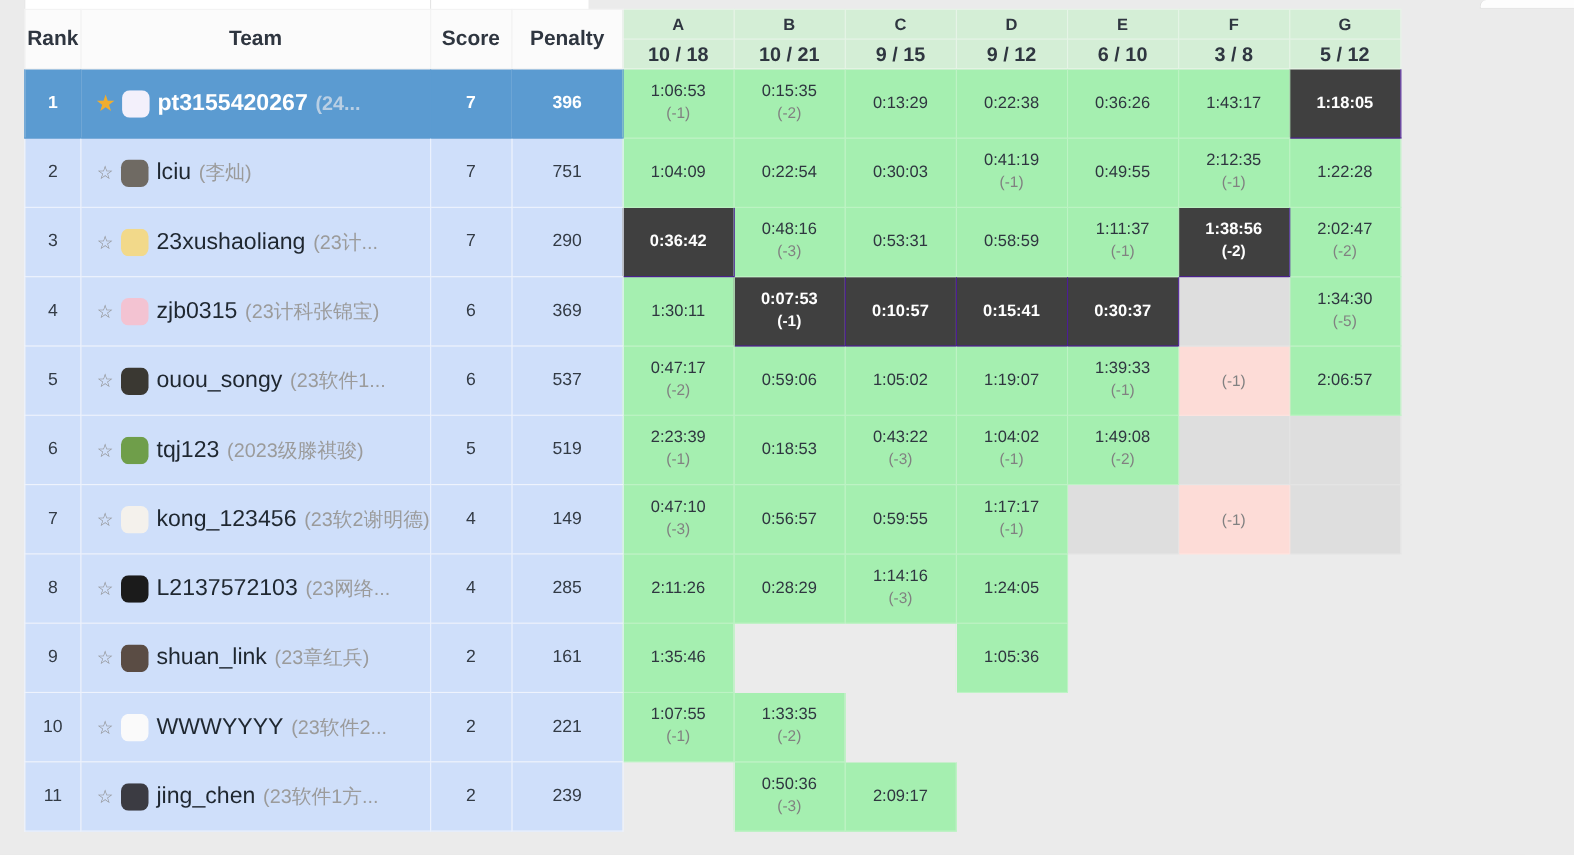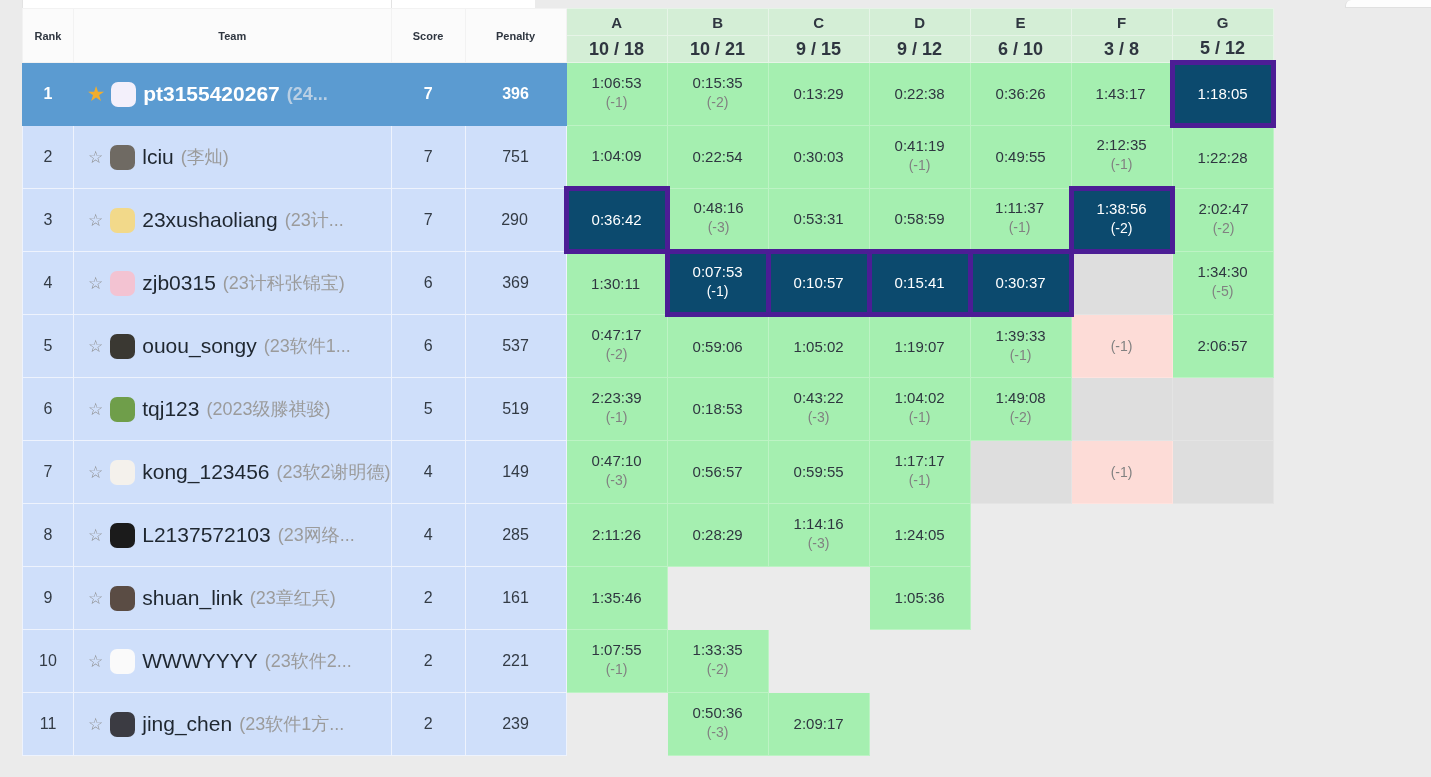--- a/index.html
+++ b/index.html
@@ -54,21 +54,21 @@
     border: 1px solid #f2f2f2;
     text-align: center;
     vertical-align: middle;
     box-sizing: border-box;
   }
 
   
   thead th {
     background: #fbfbfb;
     font-weight: bold;
-    font-size: 11px;
+    font-size: 19px;
     color: #2f3640;
     border: 1px solid #ededed;
   }
   th.fixed-head {
     height: 54px;
   }
   th.prob-head {
     background: #d4eed6;
     height: 27px;
     font-size: 15px;
@@ -138,24 +138,24 @@
   }
   tr.leader .team-affil { color: #b9cfe4; }
 
   
   td.cell { border: 1px solid transparent; }
   td.cell.solved {
     background: #a5efb0;
     border: 1px solid #bdf3c4;
   }
   td.cell.first {
-    background: #0c4a6e;
+    background: #404040;
     color: #ffffff;
-    font-weight: normal;
-    border: 5px solid #4c1d95;
+    font-weight: bold;
+    border: 1px solid #4c1d95;
   }
   td.cell.failed {
     background: #fddcd7;
     border: 1px solid #ffe3df;
   }
   td.cell.pending {
     background: #dedede;
     border: 1px solid #e4e4e4;
   }
   td.cell.none {

